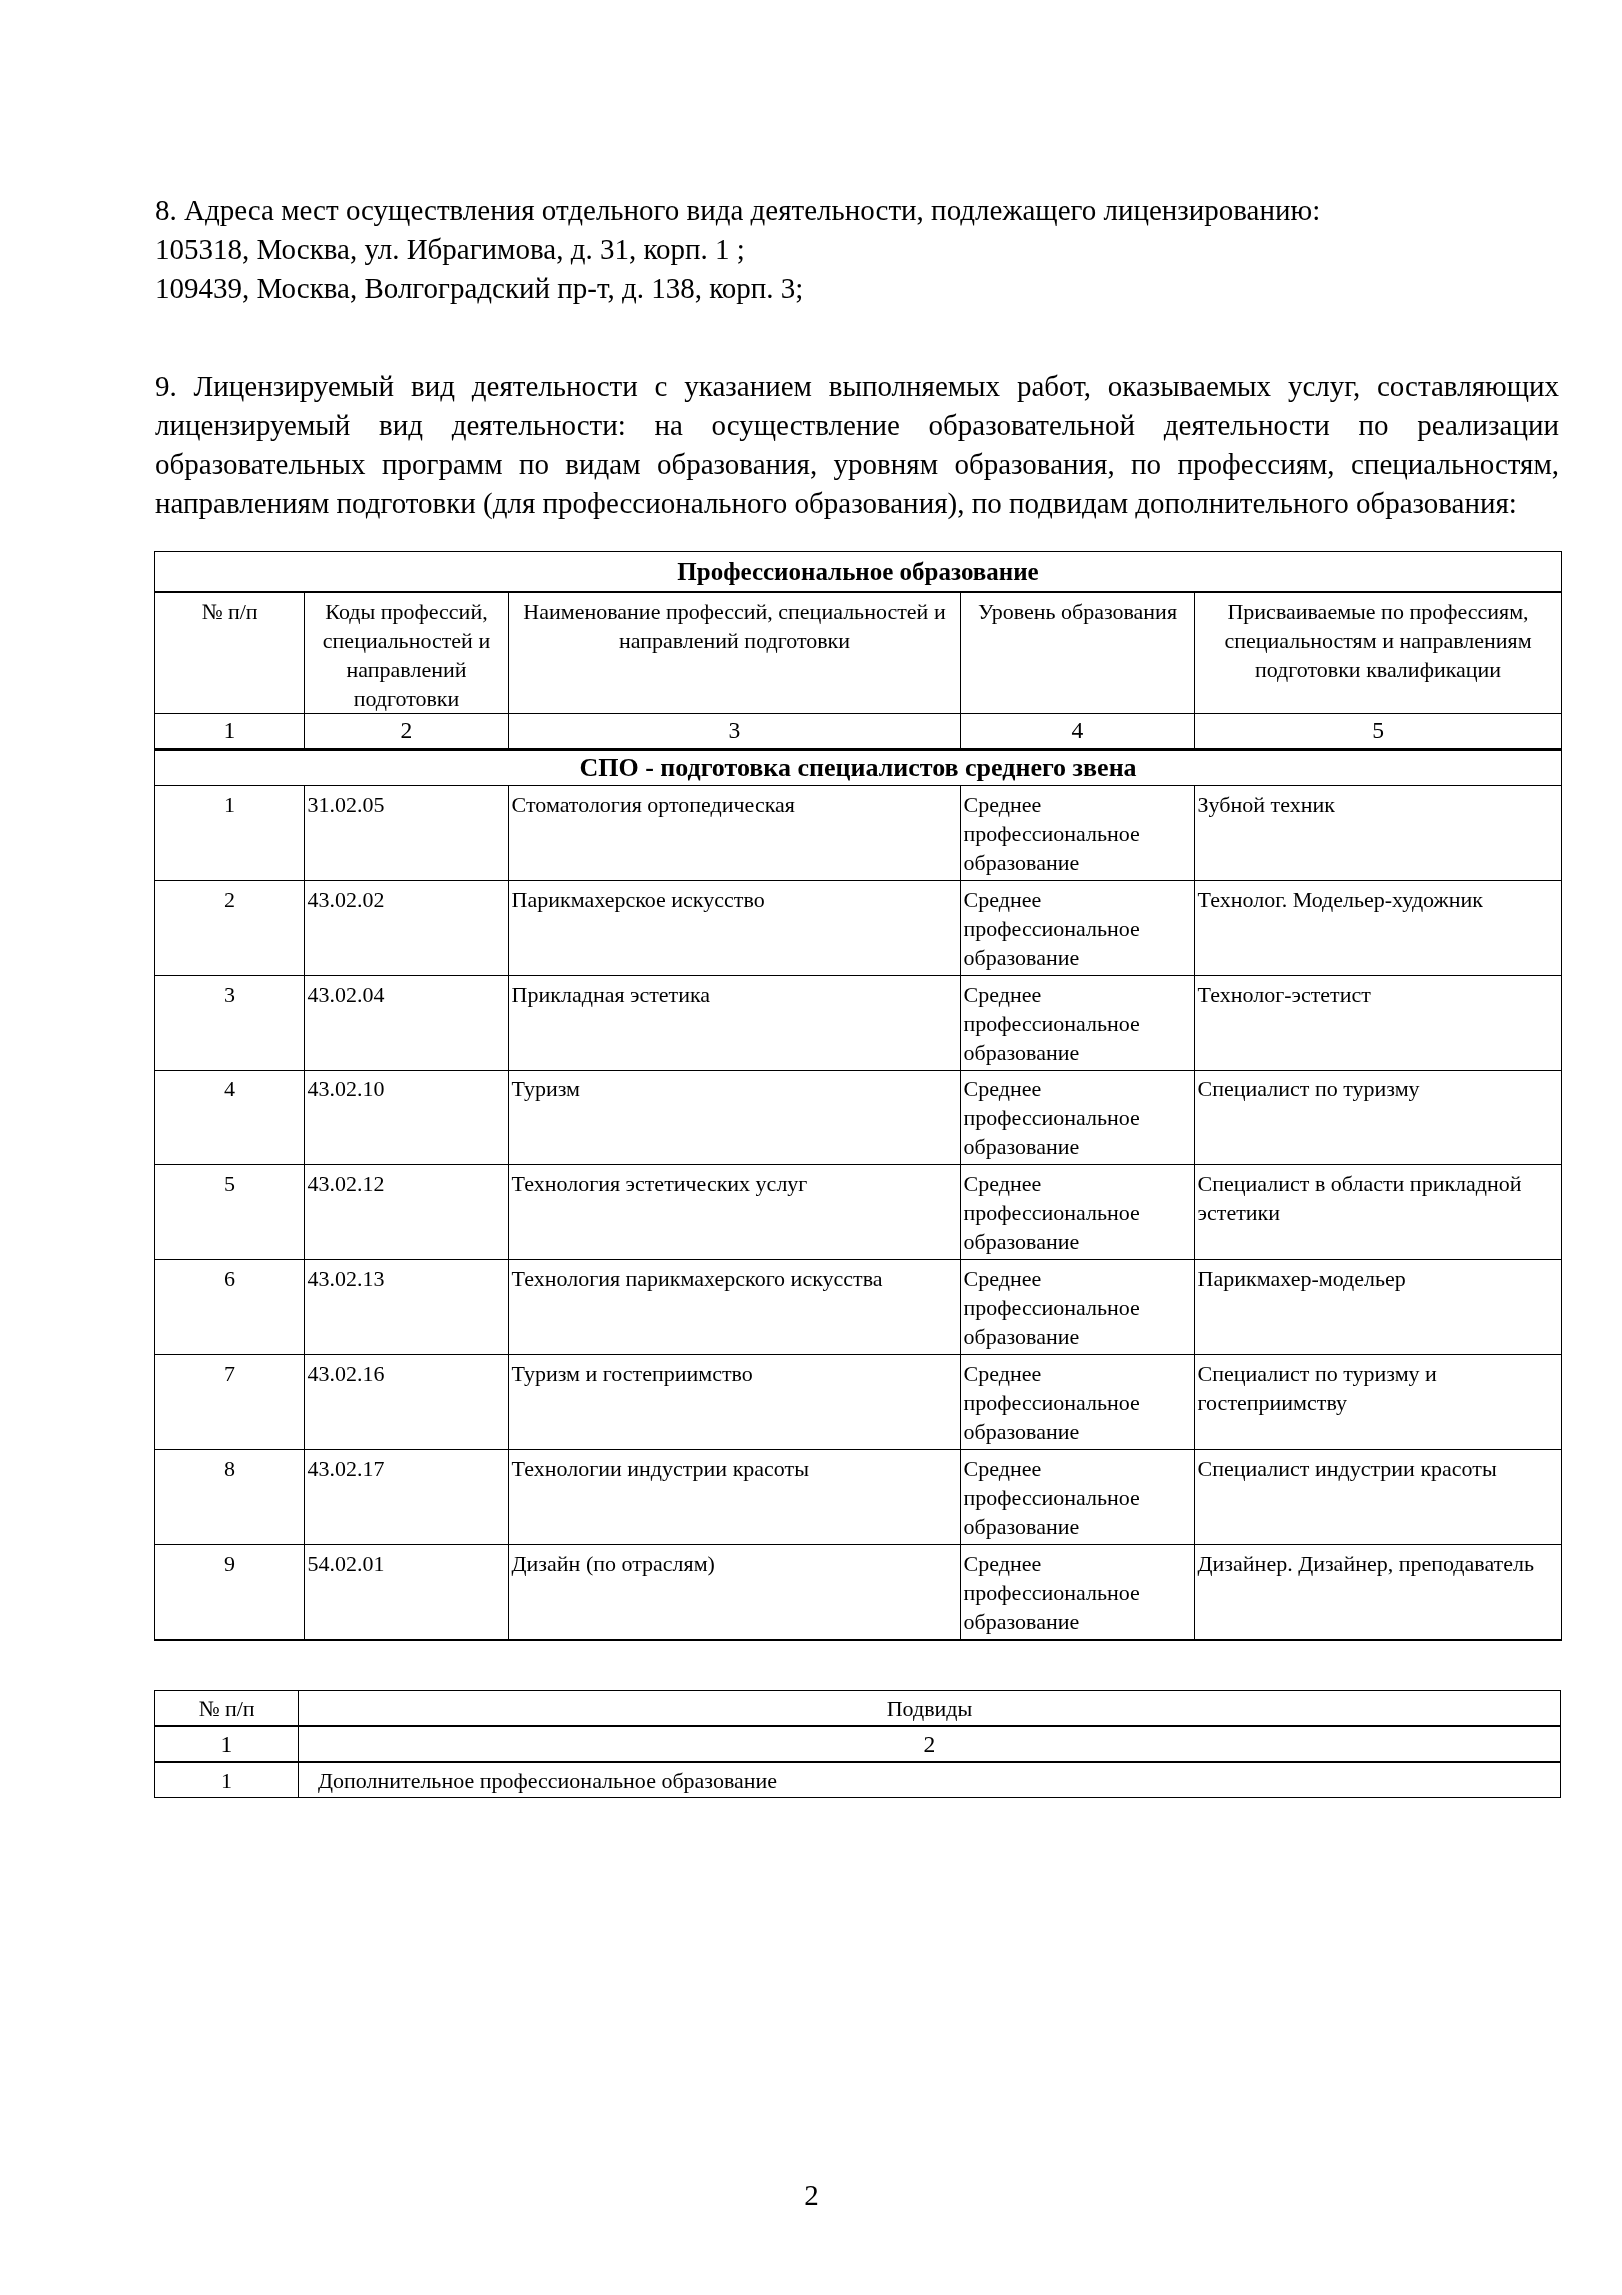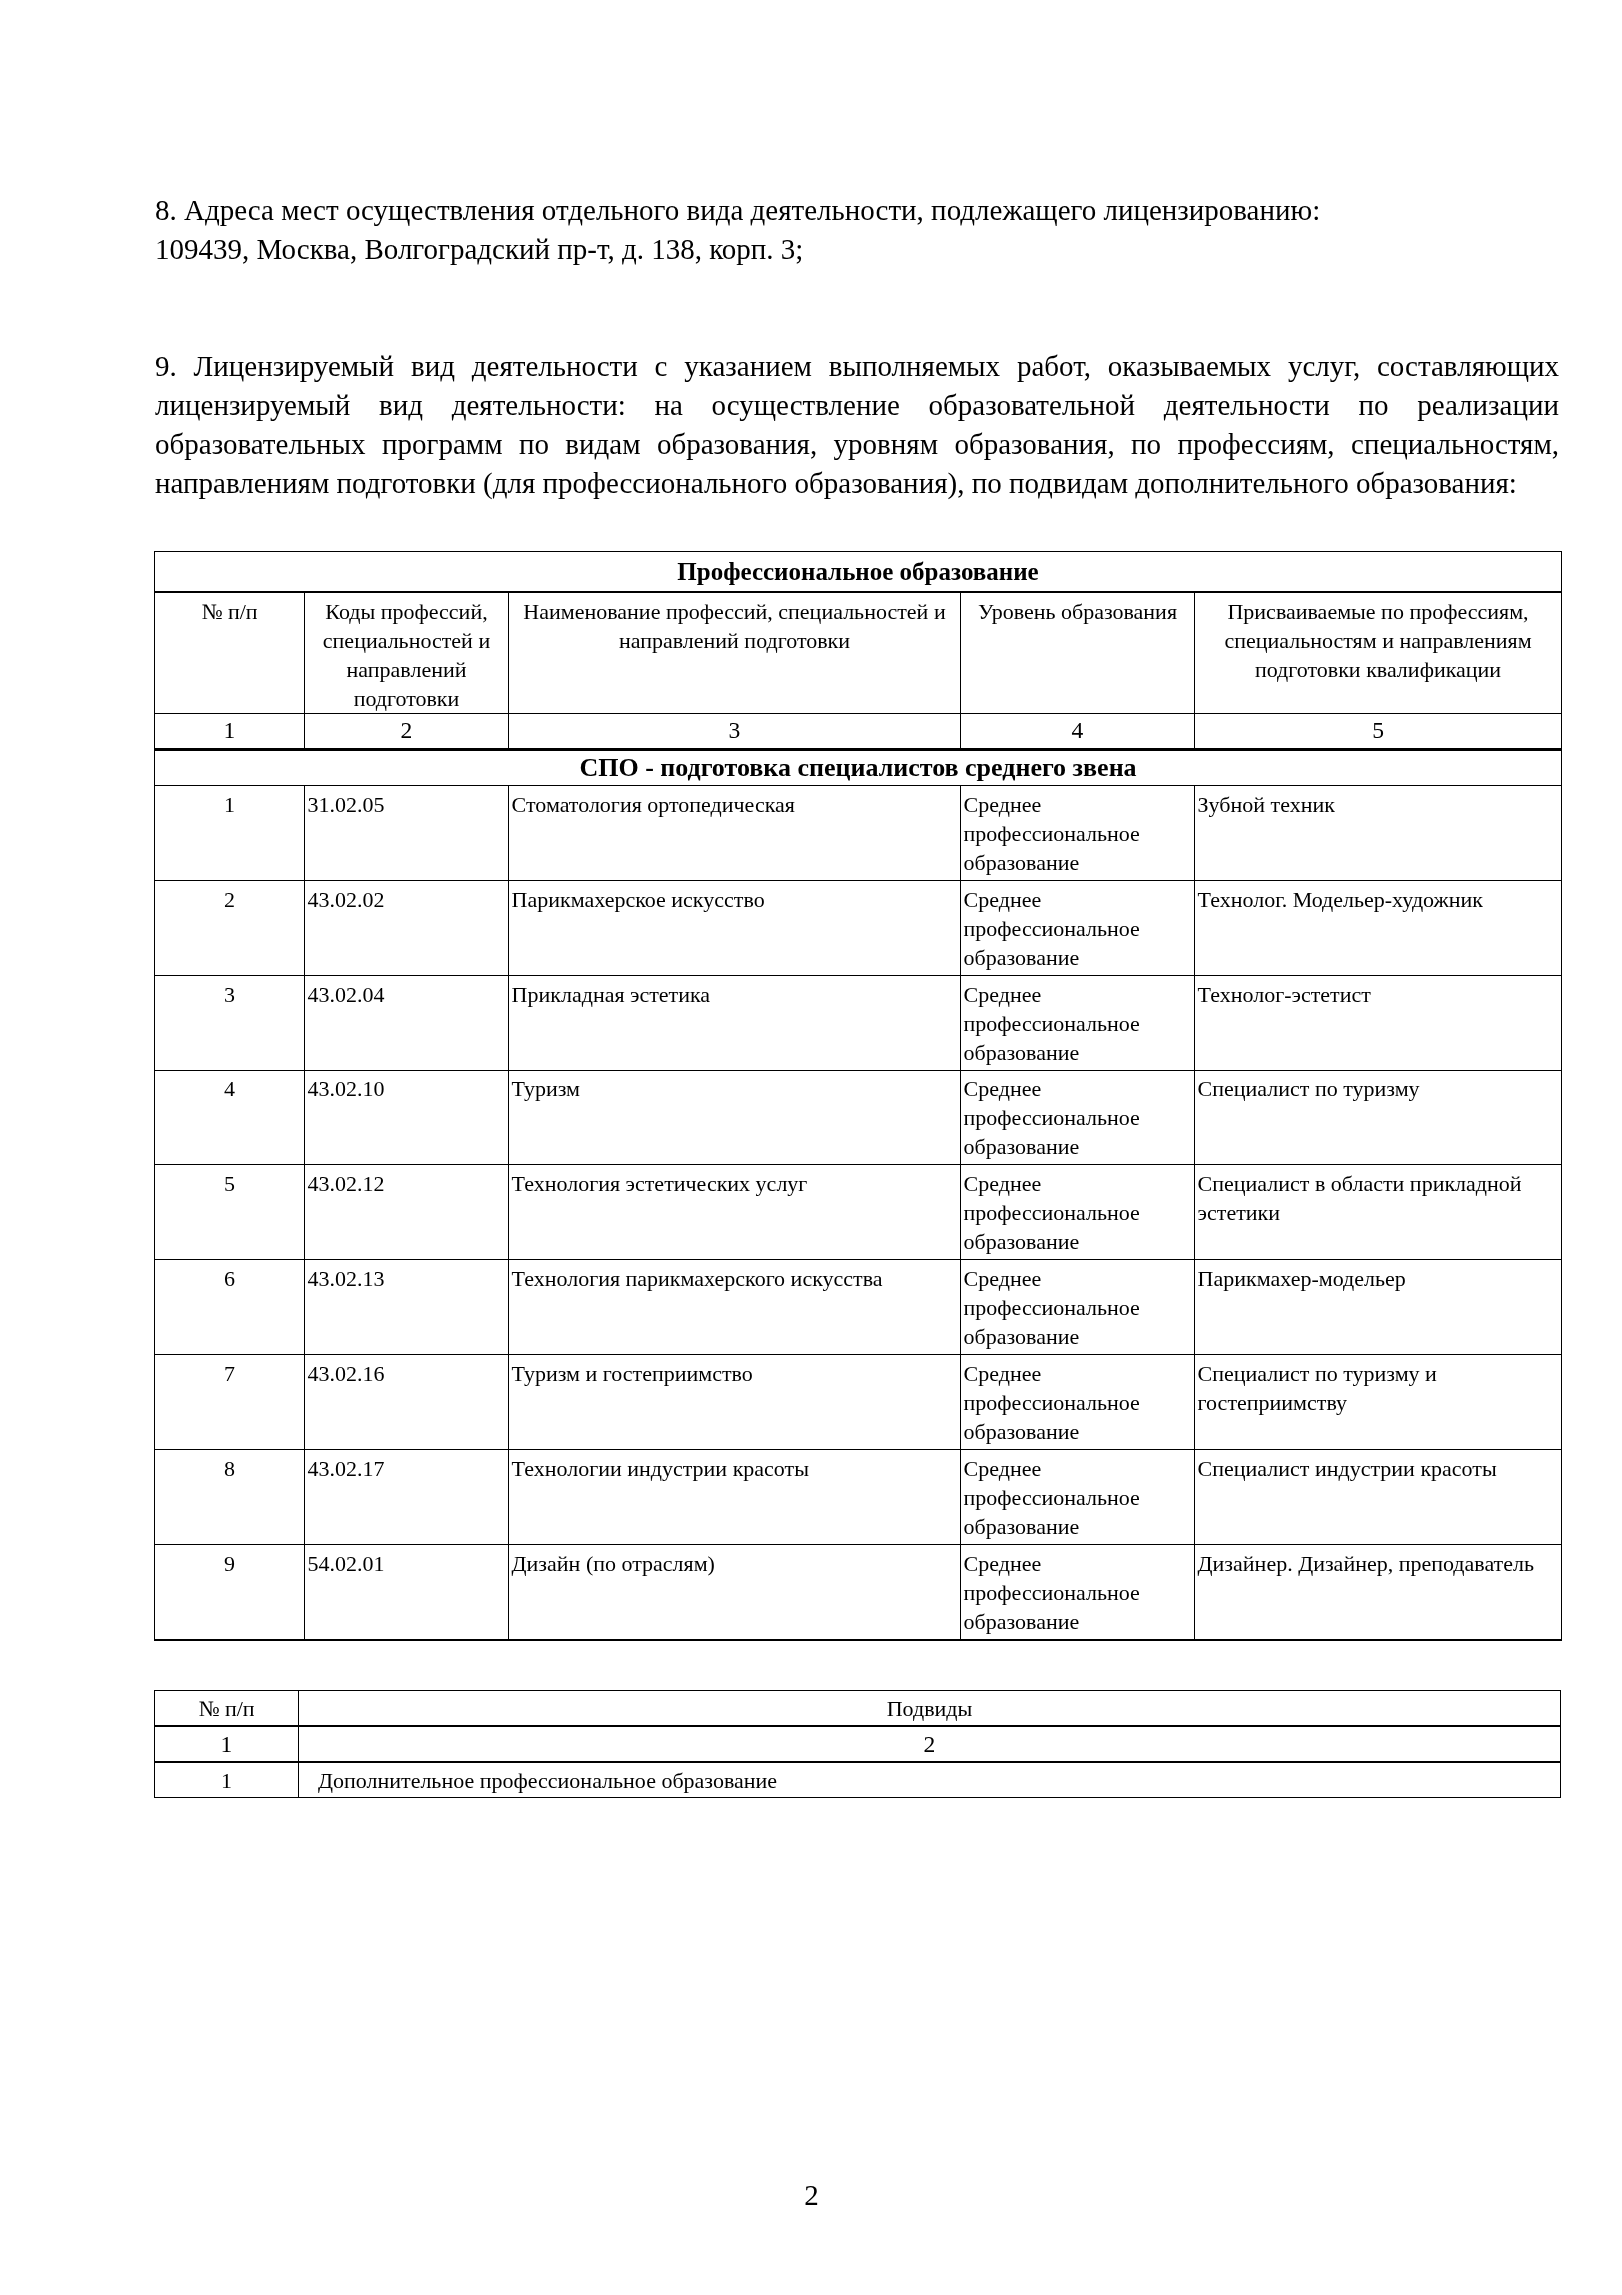--- a/index.html
+++ b/index.html
@@ -4,21 +4,21 @@
 <style>
   html, body { margin: 0; padding: 0; background: #ffffff; }
   body { width: 1623px; height: 2295px; position: relative; overflow: hidden;
          font-family: "Liberation Serif", "DejaVu Serif", serif; color: #000; }
   .page { position: absolute; left: 0; top: 0; width: 1430px; height: 2295px; }
   .para { position: absolute; left: 155px; width: 1404px; font-size: 29px; line-height: 39px; }
   .para p { margin: 0; }
   .justify { text-align: justify; text-align-last: left; }
 
   #sec8 { top: 191px; }
-  #sec9 { top: 347px; }
+  #sec9 { top: 367px; }
   #sec10 { top: 1905px; }
 
   table { border-collapse: collapse; position: absolute; left: 154px; table-layout: fixed; }
   td, th { border: 1.3px solid #000; padding: 0 3.3px; vertical-align: top; font-weight: normal; }
 
   #prof-table { top: 551px; width: 1406px; font-size: 22px; line-height: 29px; }
   #prof-table .title-cell { height: 39px; text-align: center; vertical-align: middle; font-size: 25px; font-weight: bold; border-bottom-width: 2px; }
   #prof-table .hdr th { text-align: center; height: 115px; padding-top: 3.9px; }
   #prof-table .nums td { text-align: center; height: 34px; vertical-align: middle; border-bottom: 3.3px solid #000; font-size: 23.6px; }
   #prof-table .group-cell { text-align: center; font-weight: bold; height: 34px; vertical-align: middle; font-size: 26px; }
@@ -38,20 +38,21 @@
 
   #page-number { position: absolute; top: 2179px; left: 0; width: 1623px; text-align: center; font-size: 29px; }
 </style>
 </head>
 <body>
 
 <div class="page">
 
   <div class="para" id="sec8">
     <p>8. Адреса мест осуществления отдельного вида деятельности, подлежащего лицензированию:</p>
+    <p>105318, Москва, ул. Ибрагимова, д. 31, корп. 1 ;</p>
     <p>109439, Москва, Волгоградский пр-т, д. 138, корп. 3;</p>
   </div>
 
   <div class="para justify" id="sec9">
     <p>9. Лицензируемый вид деятельности с указанием выполняемых работ, оказываемых услуг, составляющих лицензируемый вид деятельности: на осуществление образовательной деятельности по реализации образовательных программ по видам образования, уровням образования, по профессиям, специальностям, направлениям подготовки (для профессионального образования), по подвидам дополнительного образования:</p>
   </div>
 
   <table id="prof-table">
     <colgroup>
       <col style="width:150px">

